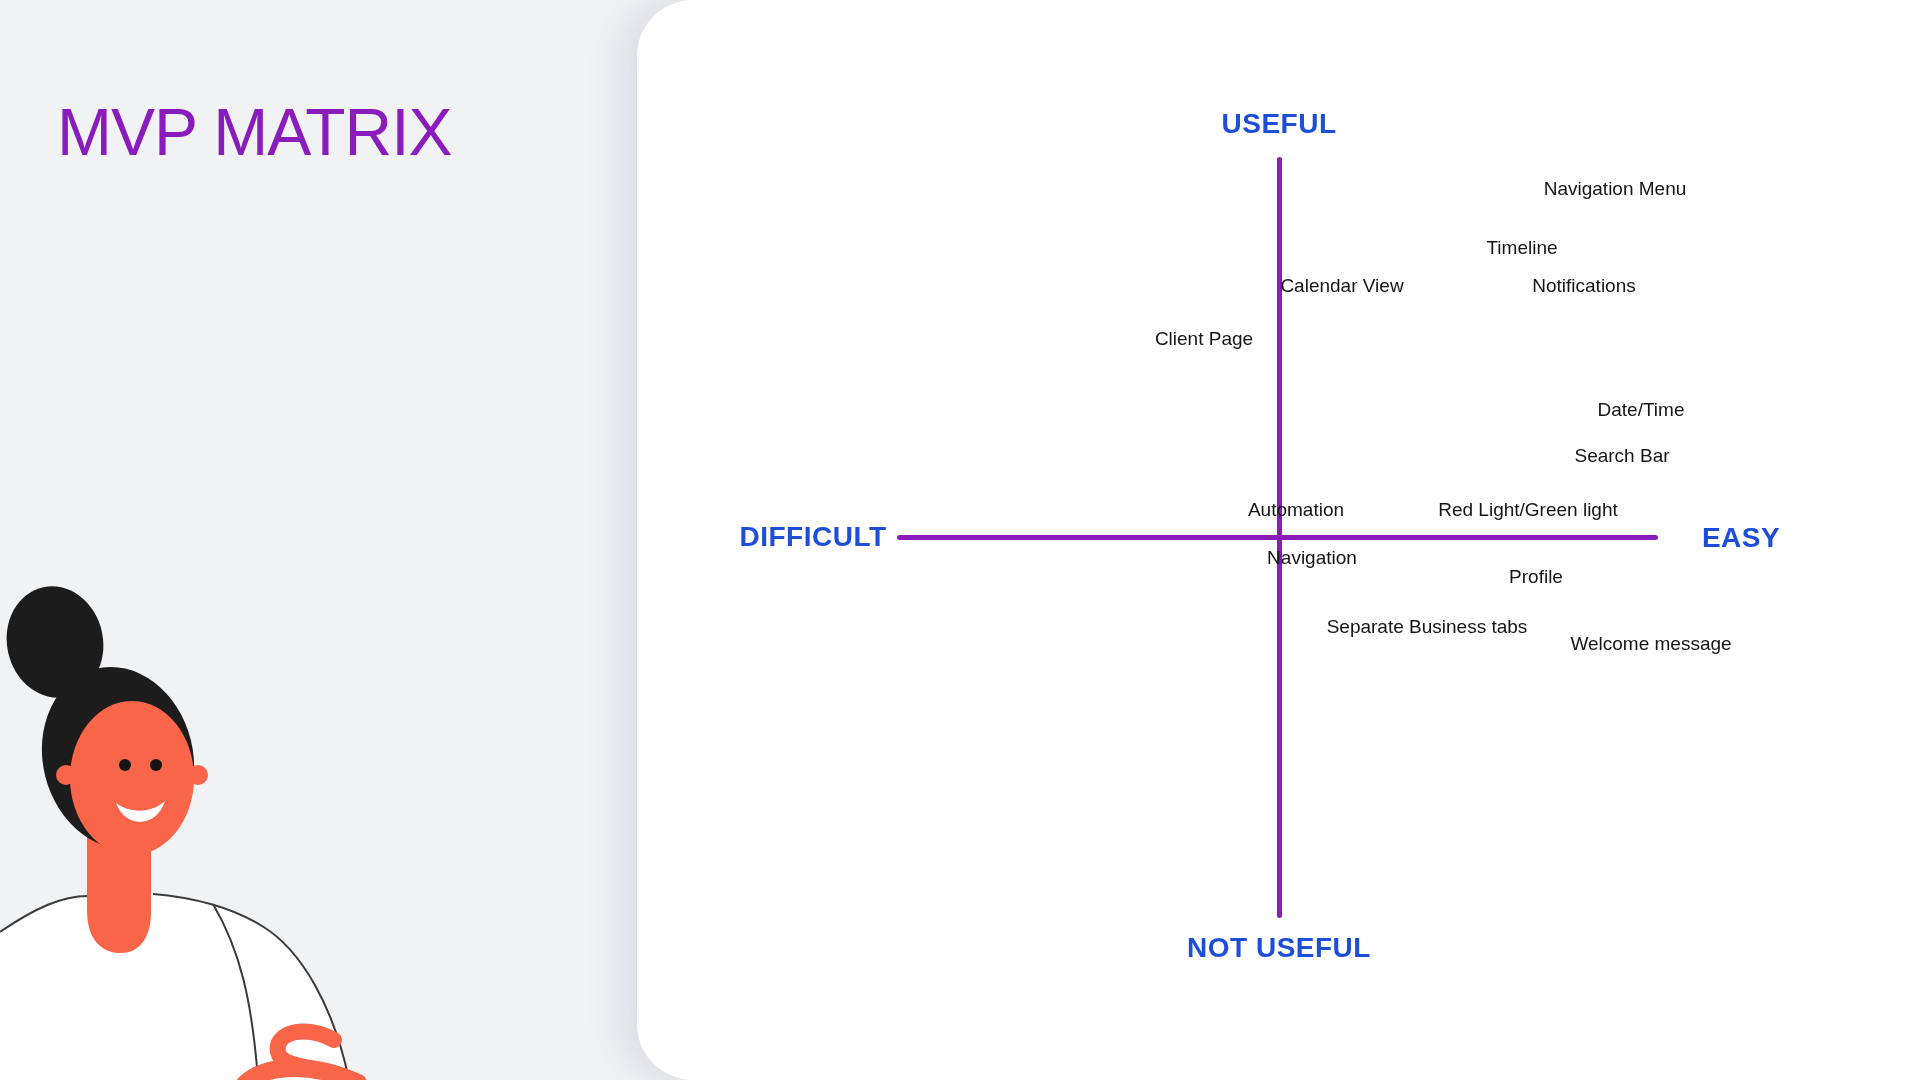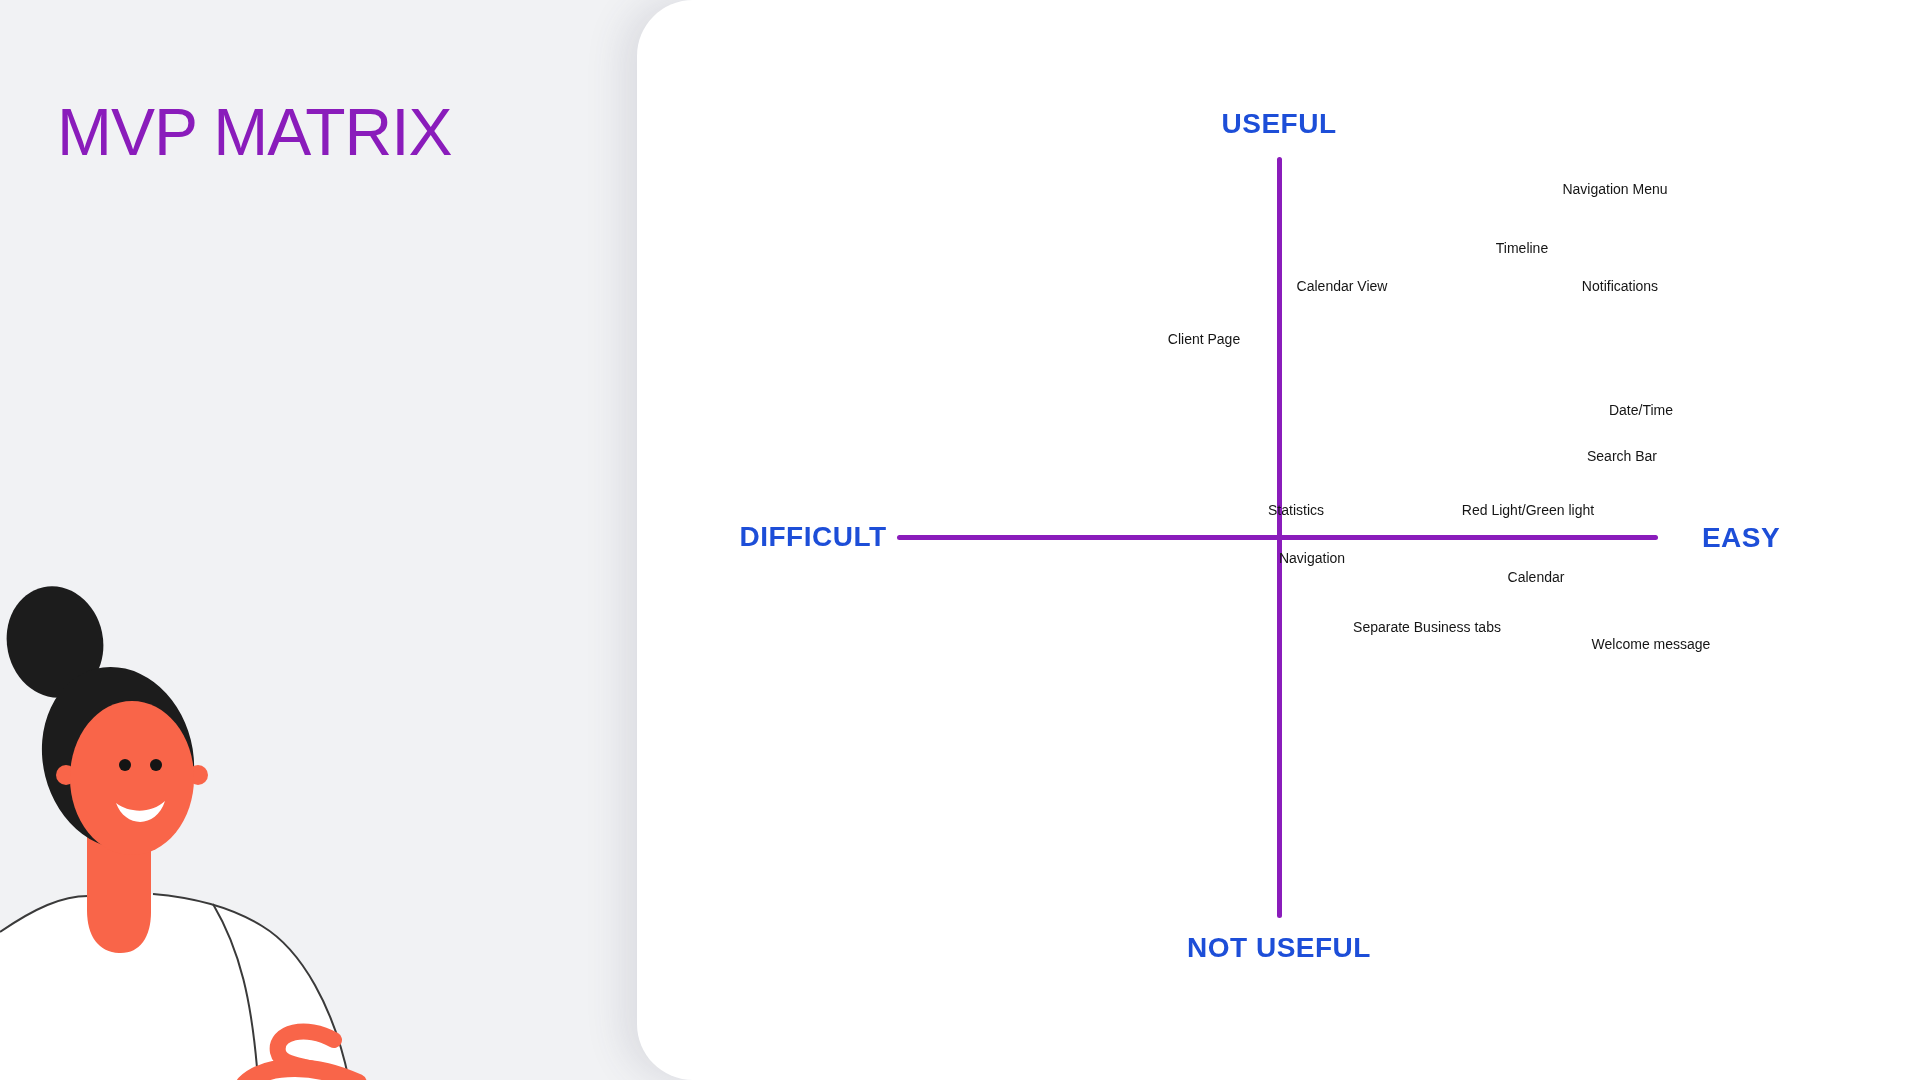--- a/index.html
+++ b/index.html
@@ -28,21 +28,21 @@
     position:absolute;z-index:4;transform:translate(-50%,-50%);
     color:#1d4ed8;font-weight:700;font-size:28px;letter-spacing:0.5px;
     white-space:nowrap;
   }
   .axis-label.top{left:1279px;top:124px;}
   .axis-label.bottom{left:1279px;top:948px;}
   .axis-label.left{left:785px;top:537px;margin-left:28px;}
   .axis-label.right{left:1741px;top:538px;}
   .mitem{
     position:absolute;z-index:5;transform:translate(-50%,-50%);
-    color:#151515;font-size:14px;white-space:nowrap;
+    color:#151515;font-size:19px;white-space:nowrap;
   }
   .person-svg{position:absolute;left:0;top:560px;width:420px;height:520px;z-index:1;}
 </style>
 </head>
 <body>
 
 <div class="left-panel"></div>
 
 <div class="card"></div>
 
@@ -80,23 +80,23 @@
 
 <div class="axis-label top">USEFUL</div>
 <div class="axis-label bottom">NOT USEFUL</div>
 <div class="axis-label left">DIFFICULT</div>
 <div class="axis-label right">EASY</div>
 
 <div>
     <span class="mitem" style="left: 1615px; top: 189px;">Navigation Menu</span>
     <span class="mitem" style="left: 1522px; top: 248px;">Timeline</span>
     <span class="mitem" style="left: 1342px; top: 286px;">Calendar View</span>
-    <span class="mitem" style="left: 1620px; top: 286px;">Notifications</span>
+    <span class="mitem" style="left: 1584px; top: 286px;">Notifications</span>
     <span class="mitem" style="left: 1204px; top: 339px;">Client Page</span>
     <span class="mitem" style="left: 1641px; top: 410px;">Date/Time</span>
     <span class="mitem" style="left: 1622px; top: 456px; text-align: right;">Search Bar</span>
-    <span class="mitem" style="left: 1296px; top: 510px;">Statistics</span>
+    <span class="mitem" style="left: 1296px; top: 510px;">Automation</span>
     <span class="mitem" style="left: 1528px; top: 510px;">Red Light/Green light</span>
     <span class="mitem" style="left: 1312px; top: 558px;">Navigation</span>
-    <span class="mitem" style="left: 1536px; top: 577px;">Calendar</span>
+    <span class="mitem" style="left: 1536px; top: 577px;">Profile</span>
     <span class="mitem" style="left: 1427px; top: 627px;">Separate Business tabs</span>
     <span class="mitem" style="left: 1651px; top: 644px;">Welcome message</span>
   </div>
 
 </body></html>

